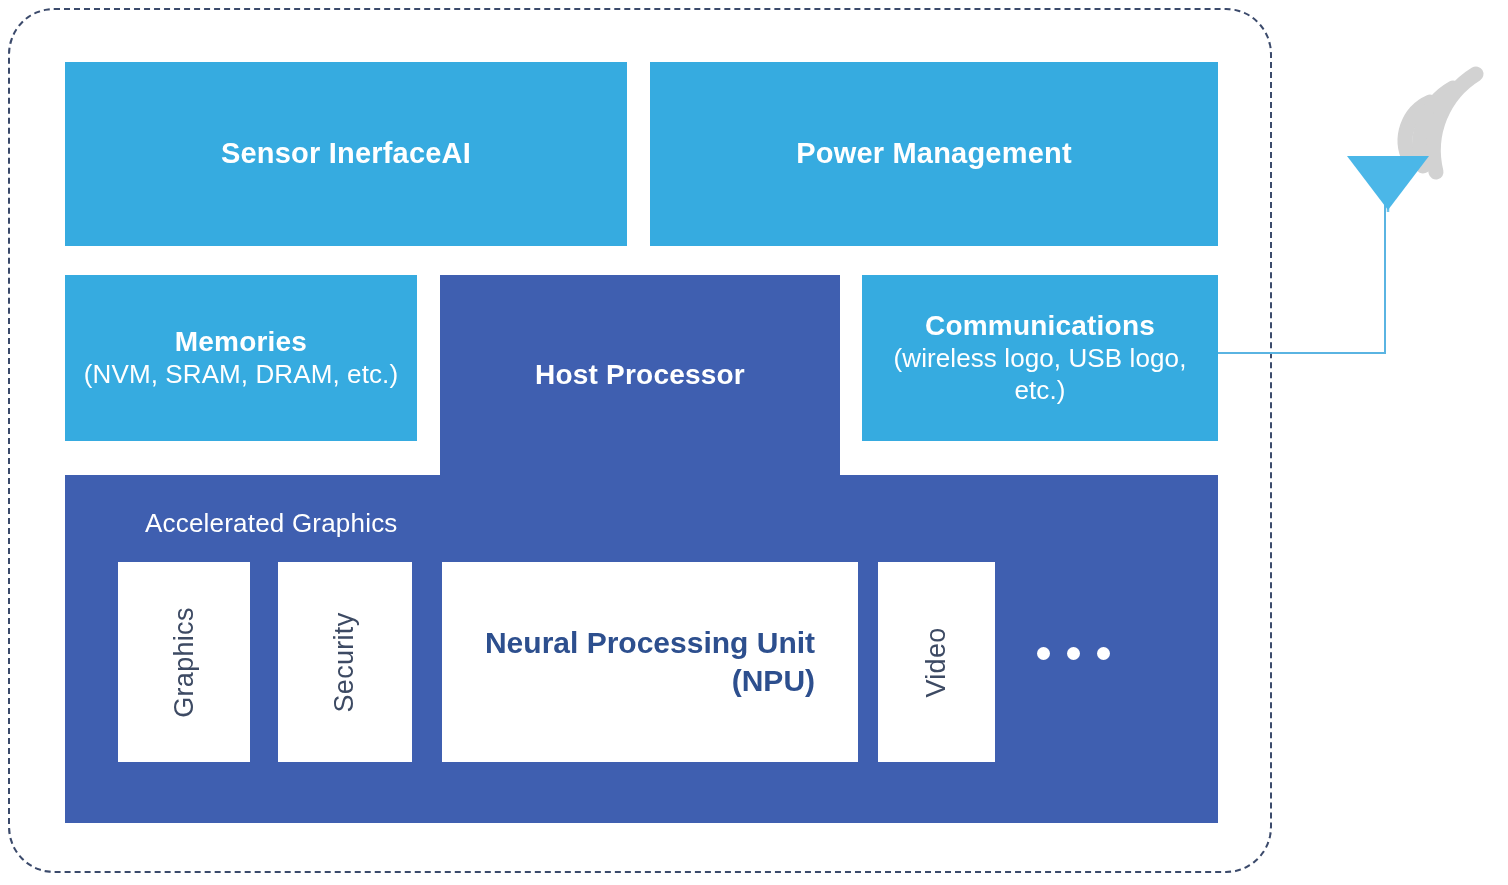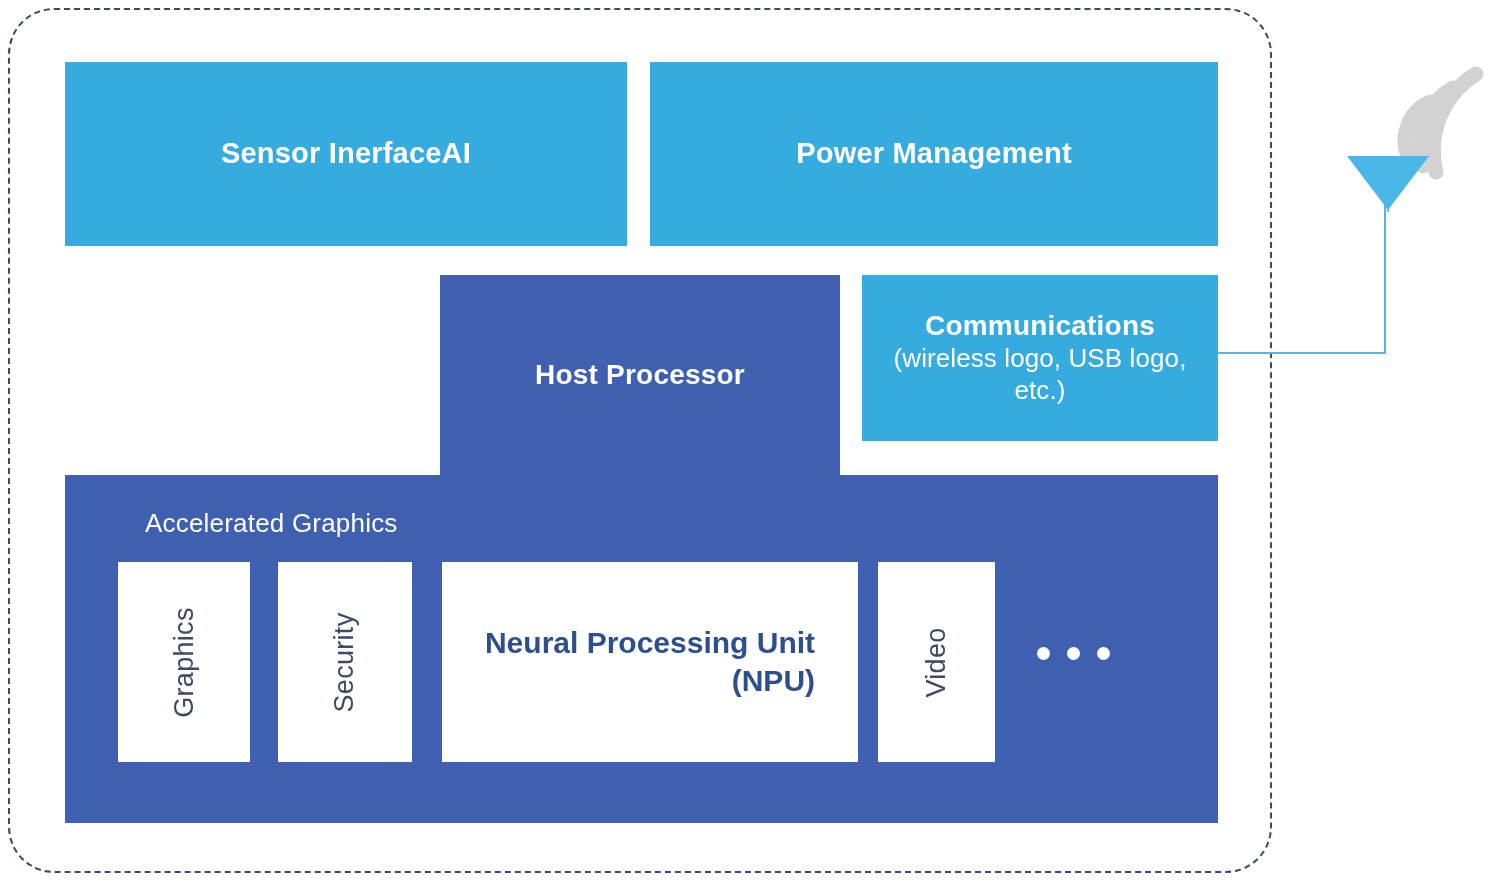--- a/index.html
+++ b/index.html
@@ -178,20 +178,24 @@
   <div class="chip-boundary"></div>
 
   <div class="block light" id="blk-sensor">
     <div class="block-title lg">Sensor InerfaceAI</div>
   </div>
 
   <div class="block light" id="blk-power">
     <div class="block-title lg">Power Management</div>
   </div>
 
+  <div class="block light" id="blk-memories">
+    <div class="block-title">Memories</div>
+    <div class="block-sub">(NVM, SRAM, DRAM, etc.)</div>
+  </div>
 
   <div class="block dark" id="blk-host">
     <div class="block-title">Host Processor</div>
   </div>
 
   <div class="block light" id="blk-comms">
     <div class="block-title">Communications</div>
     <div class="block-sub">(wireless logo, USB logo, etc.)</div>
   </div>
 

